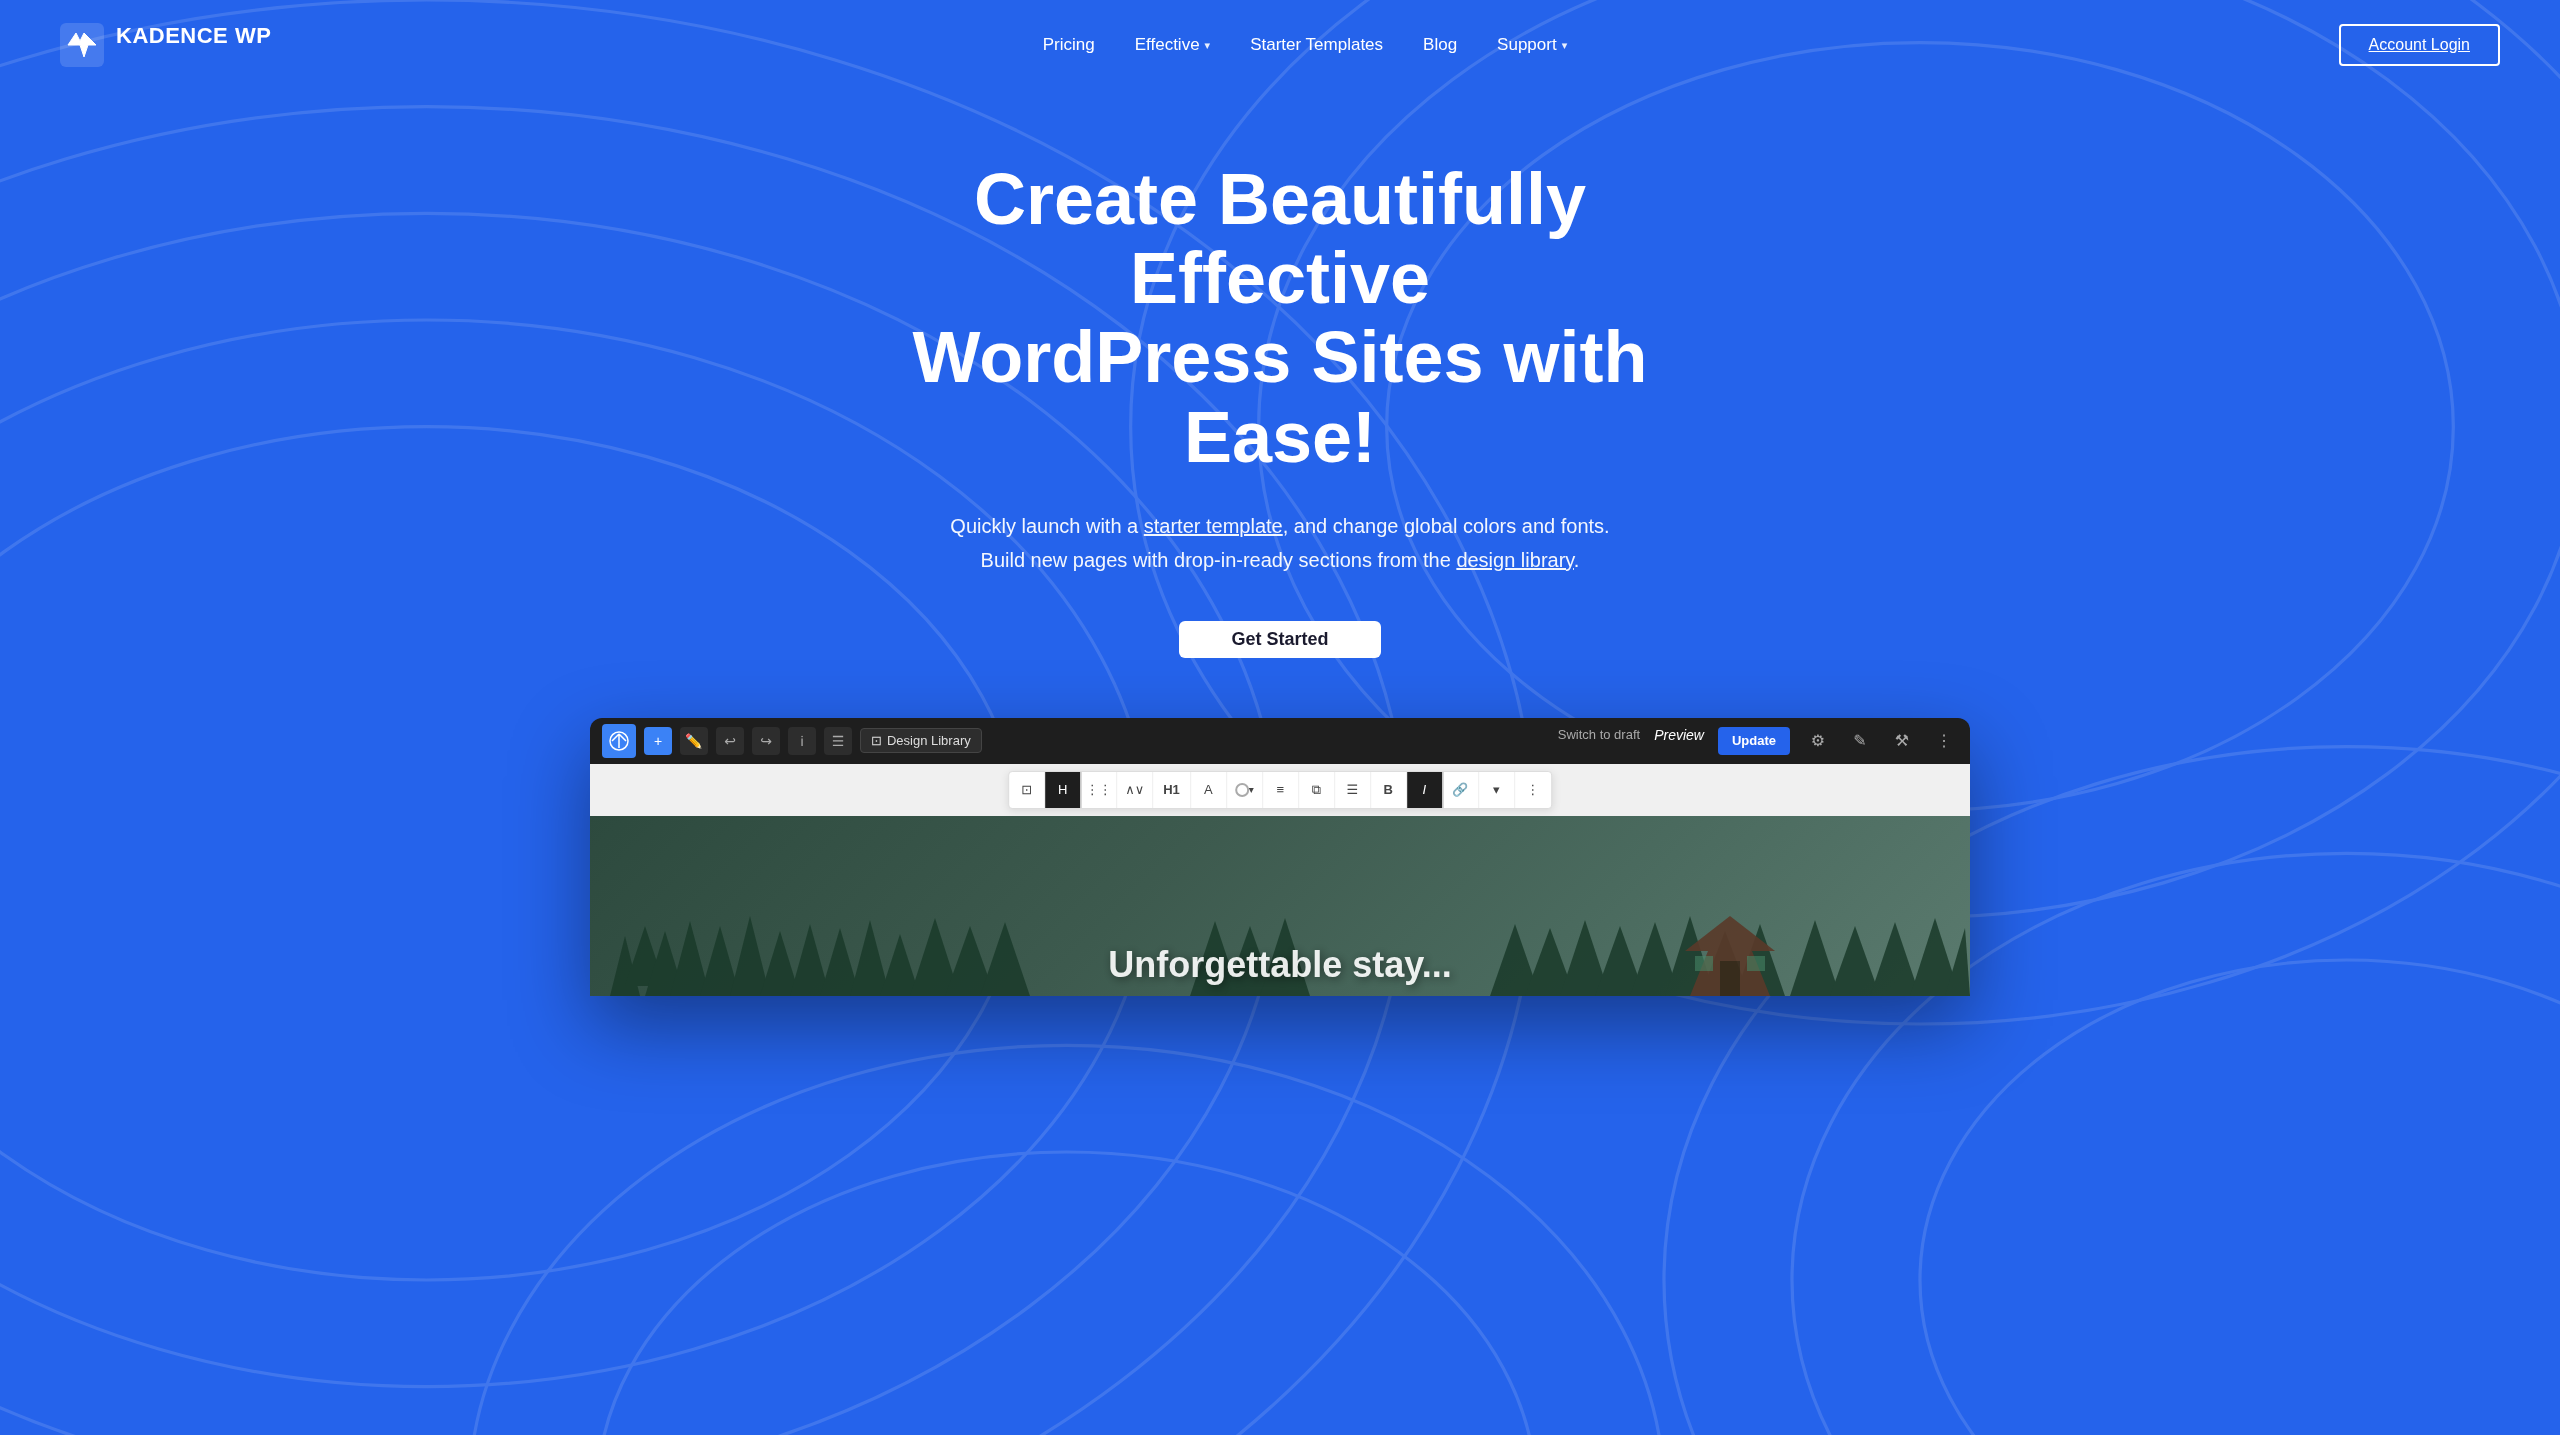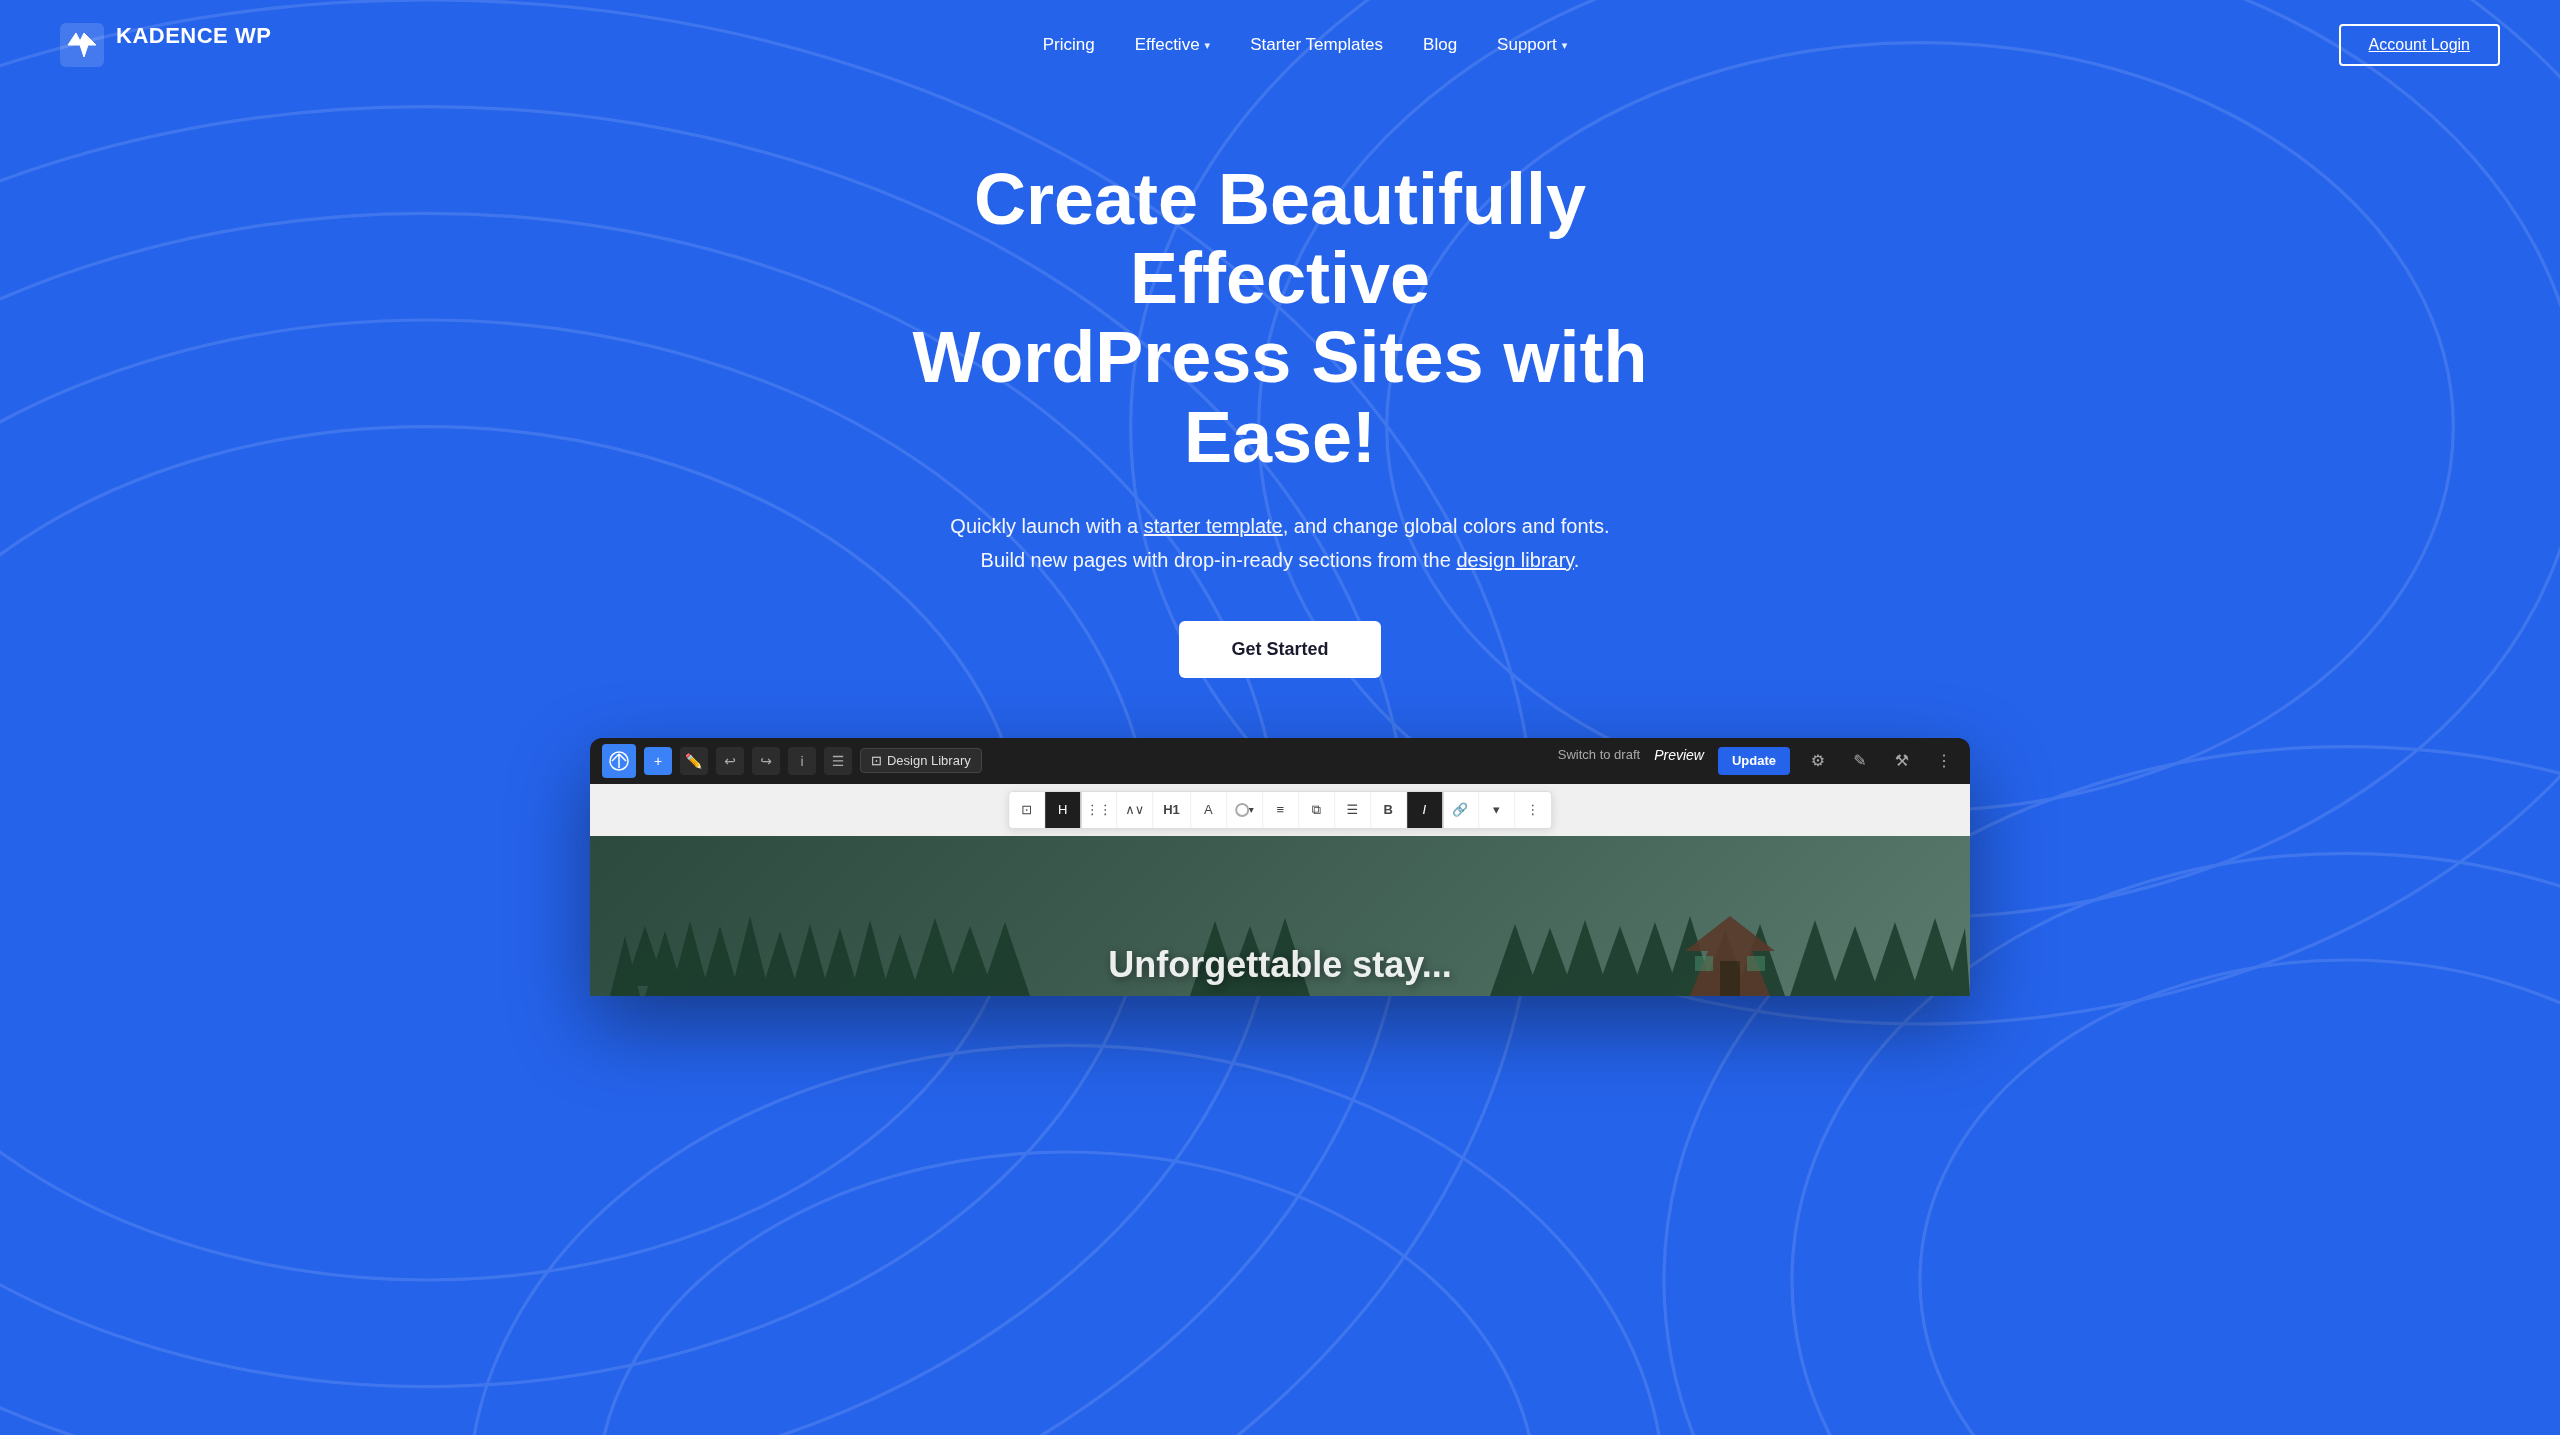--- a/index.html
+++ b/index.html
@@ -104,21 +104,21 @@
     }
     .hero-subtitle a {
       color: white;
       text-decoration: underline;
     }
     .get-started-btn {
       margin-top: 44px;
       background: white;
       color: #1a1a2e;
       border: none;
-      padding: 18px 52px;
+      padding: 8px 52px;
       font-size: 18px;
       font-weight: 600;
       cursor: pointer;
       border-radius: 6px;
       display: inline-block;
     }
 
     
     .browser-mockup {
       position: relative;
@@ -268,21 +268,21 @@
       font-size: 13px;
       font-weight: 600;
       color: #444;
       cursor: pointer;
       border-right: 1px solid #eee;
     }
 
     
     .wp-content {
       background: #4a5568;
-      height: 160px;
+      height: 180px;
       position: relative;
       overflow: hidden;
     }
     .wp-content-overlay {
       position: absolute;
       inset: 0;
       background: linear-gradient(135deg, #2d4a3e 0%, #3d5a4e 40%, #4a6a5e 70%, #5a7a6e 100%);
     }
     
     .trees {

